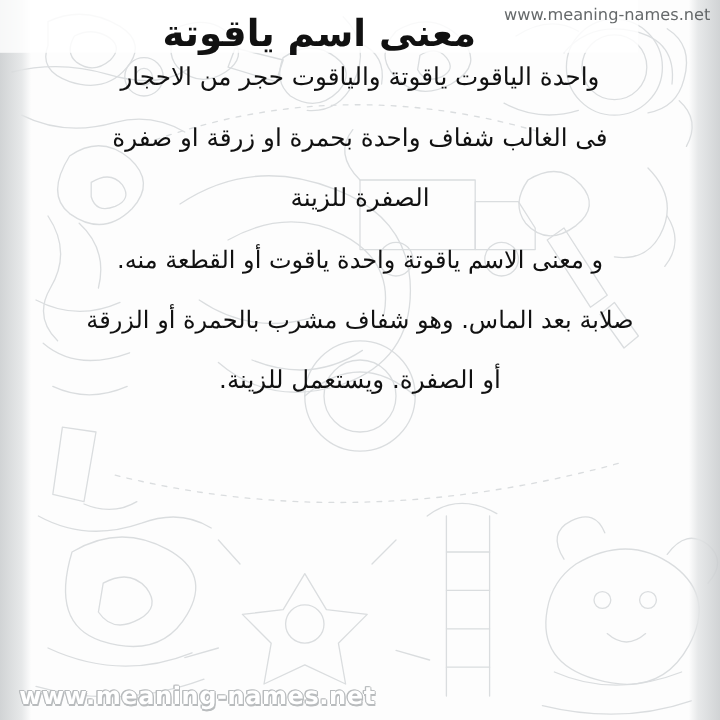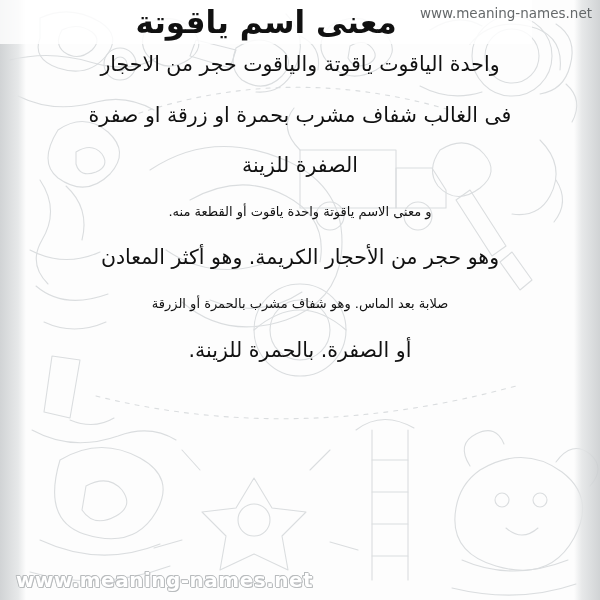--- a/index.html
+++ b/index.html
@@ -50,21 +50,21 @@
 
   
   .title-bar {
     position: absolute;
     top: 0;
     left: 0;
     width: 532px;
     height: 44px;
     background: rgba(255,255,255,0.82);
     display: flex;
-    align-items: center;
+    align-items: flex-end;
     justify-content: center;
     z-index: 5;
   }
   .title-text {
     font-size: 31px;
     font-weight: bold;
     color: #111;
     letter-spacing: 0;
     line-height: 1;
     white-space: nowrap;
@@ -83,21 +83,21 @@
   }
   .line {
     font-size: 20.5px;
     color: #111;
     line-height: 1.2;
     margin: 0 0 26px 0;
     padding: 0 14px;
     white-space: nowrap;
   }
   .line.small {
-    font-size: 13px;
+    font-size: 20px;
   }
 
   
   .wm-top {
     position: absolute;
     top: 5px;
     right: 8px;
     font-size: 13.5px;
     color: #5d6163;
     opacity: .95;
@@ -232,23 +232,22 @@
 
 
   <div class="title-bar">
     <div class="title-text">معنى اسم ياقوتة</div>
   </div>
 
   <div class="wm-top">www.meaning-names.net</div>
 
   <div class="content">
     <p class="line">واحدة الياقوت ياقوتة والياقوت حجر من الاحجار</p>
-    <p class="line">فى الغالب شفاف مشرب بحمرة او زرقة او صفرة</p>
+    <p class="line">فى الغالب شفاف واحدة بحمرة او زرقة او صفرة</p>
     <p class="line">الصفرة للزينة</p>
     <p class="line small">و معنى الاسم ياقوتة  واحدة ياقوت أو القطعة منه.</p>
-    <p class="line">وهو حجر من الأحجار الكريمة. وهو أكثر المعادن</p>
     <p class="line small">صلابة بعد الماس. وهو شفاف مشرب بالحمرة أو الزرقة</p>
-    <p class="line">أو الصفرة. بالحمرة للزينة.</p>
+    <p class="line">أو الصفرة. ويستعمل للزينة.</p>
   </div>
 
   <div class="wm-bottom">www.meaning-names.net</div>
 
 </div>
 
 </body></html>

